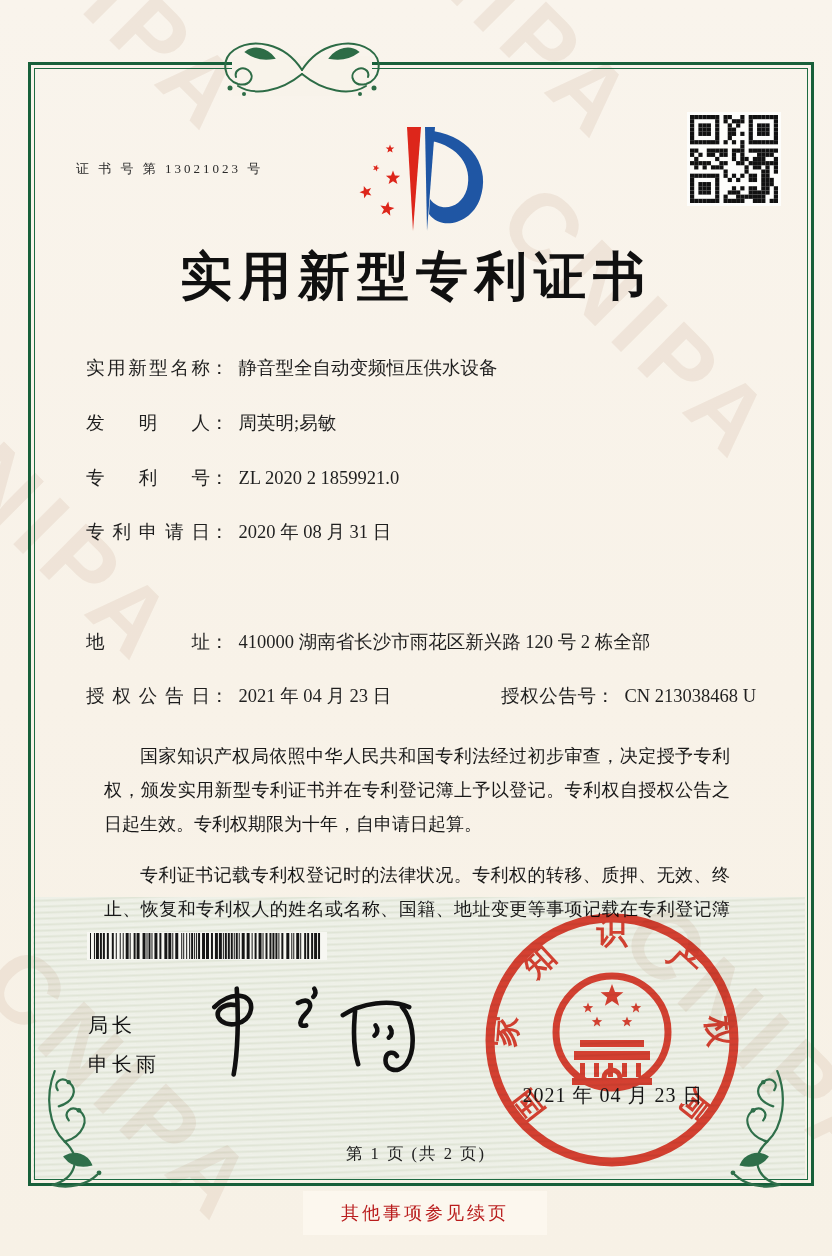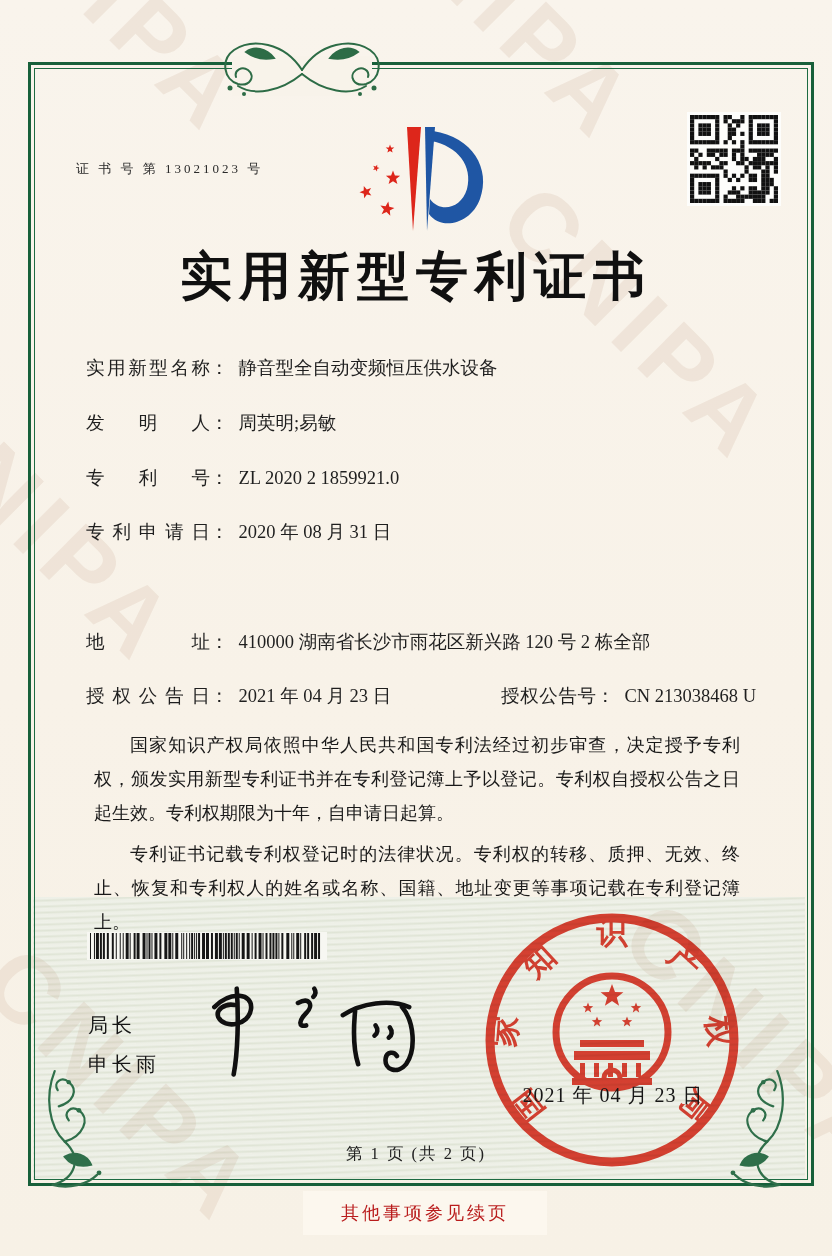--- a/index.html
+++ b/index.html
@@ -31,21 +31,21 @@
          font-size:52px;font-weight:bold;letter-spacing:7px;color:#101010;z-index:7;}
   
   .frow{position:absolute;left:86px;font-size:18.5px;color:#1f1f1f;z-index:7;white-space:nowrap;}
   .flabel{display:inline-block;width:124px;text-align:justify;text-align-last:justify;}
   .fcolon{margin-right:10px;}
   .fgroup2{position:absolute;left:367px;top:0;white-space:nowrap;margin-left:48px;}
   .fgroup2 .flabel{width:95px;}
   
   .bodytext{position:absolute;left:86px;top:722px;width:662px;font-size:18px;
             line-height:1.88;text-align:justify;color:#191919;z-index:7;}
-  .bodytext p{margin:8px;text-indent:2em;font-family:Liberation Mono, monospace;}
+  .bodytext p{margin:18px;text-indent:2em;}
   
   .barcode{position:absolute;left:87px;top:932px;width:240px;height:28px;z-index:7;
            background:#f7f7f2;padding:1px 2px;box-sizing:border-box;}
   
   .signer{position:absolute;left:88px;z-index:7;font-family:"Liberation Sans",sans-serif;
           font-size:20px;letter-spacing:4px;color:#161616;font-weight:500;}
   .signer.t{top:1012px;} .signer.n{top:1051px;}
   .signature{position:absolute;left:200px;top:976px;width:250px;height:108px;z-index:7;}
   
   .seal{position:absolute;left:480px;top:908px;width:264px;height:264px;z-index:7;opacity:.95;

